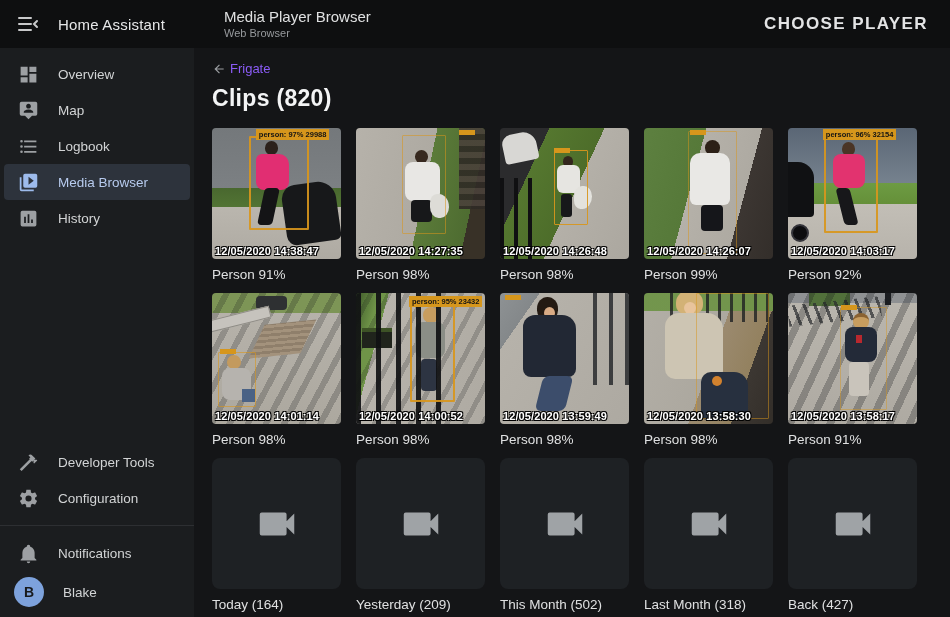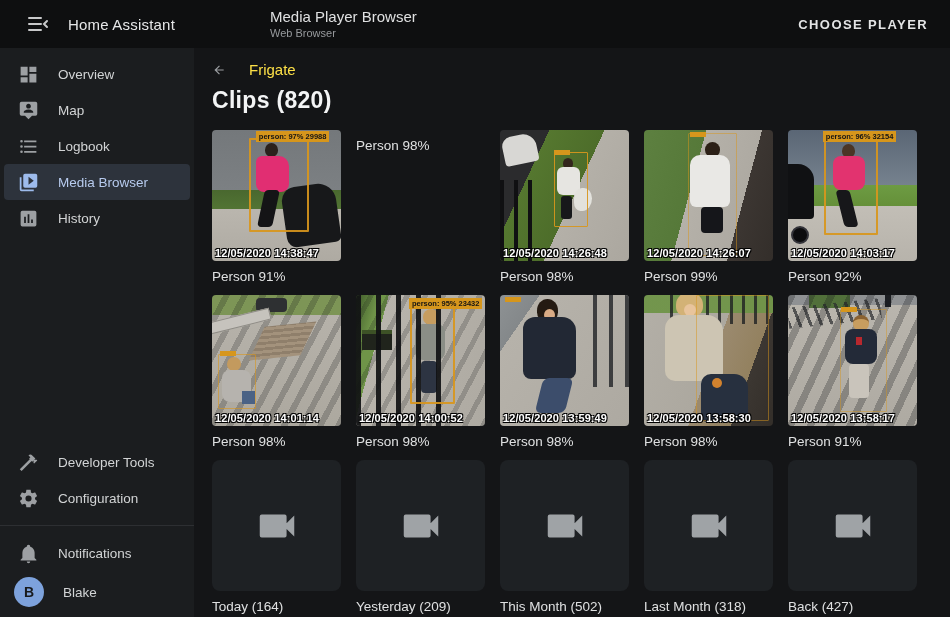--- a/index.html
+++ b/index.html
@@ -9,28 +9,28 @@
     background: #141517;
     color: #e1e2e3;
     position: relative;
   }
 
   
   .topbar {
     position: absolute; top: 0; left: 0; right: 0; height: 48px;
     background: #0e0f10; display: flex; align-items: center; z-index: 20;
   }
-  .topbar-left { width: 194px; flex: none; display: flex; align-items: center; padding-left: 25px; }
+  .topbar-left { width: 194px; flex: none; display: flex; align-items: center; padding-left: 15px; }
   .menu-btn { width: 26px; height: 26px; display: flex; align-items: center; justify-content: center; cursor: pointer; }
   .app-title { margin-left: 17px; font-size: 15px; color: #e6e7e8; letter-spacing: .2px; }
-  .topbar-main { margin-left: 76px; flex: 1; line-height: 1.15; }
+  .topbar-main { margin-left: 30px; flex: 1; line-height: 1.15; }
   .page-heading { font-size: 15px; color: #dfe0e1; }
   .page-subheading { font-size: 11px; color: #979a9d; margin-top: 2px; }
   .choose-player {
-    margin-right: 16px; font-size: 13px; font-weight: 700; letter-spacing: 1.4px;
+    margin-right: 16px; font-size: 17px; font-weight: 700; letter-spacing: 1.4px;
     color: #e3e4e5; cursor: pointer; padding: 8px 6px;
   }
 
   
   .sidebar {
     position: absolute; top: 48px; left: 0; bottom: 0; width: 194px;
     background: #1b1d1f; display: flex; flex-direction: column; z-index: 10;
     padding-top: 8px;
   }
   .nav-item {
@@ -50,21 +50,21 @@
     color: #181a1c; font-size: 14px; font-weight: 700;
     display: flex; align-items: center; justify-content: center; flex: none; margin-left: -4px;
   }
   .user-item .nav-label { }
 
   
   .content {
     position: absolute; top: 48px; left: 194px; right: 0; bottom: 0;
     background: #141517; padding: 13px 18px 0;
   }
-  .back-row { display: flex; align-items: center; gap: 23px; color: #fde047; font-size: 15px; cursor: pointer; width: fit-content; }
+  .back-row { display: flex; align-items: center; gap: 4px; color: #8b5cf6; font-size: 13px; cursor: pointer; width: fit-content; }
   .back-row svg { width: 14px; height: 14px; fill: #9b9ea1; }
   .clips-title { margin-top: 9px; font-size: 23px; font-weight: 700; color: #f3f4f5; letter-spacing: .3px; }
 
   .grid {
     margin-top: 16px; display: grid;
     grid-template-columns: repeat(5, 129px);
     column-gap: 15px; row-gap: 8px;
   }
   .tile { width: 129px; cursor: pointer; }
   .thumb { position: relative; width: 129px; height: 131px; border-radius: 4px; overflow: hidden; }
@@ -298,20 +298,30 @@
         <div class="torso"></div>
         <div class="legs"></div>
         <div class="bbox"></div>
         <span class="btag">person: 97% 29988</span>
         <span class="ts">12/05/2020 14:38:47</span>
       </div>
       <div class="tile-label">Person 91%</div>
     </div>
 
     <div class="tile">
+      <div class="thumb s2">
+        <div class="rail"></div>
+        <div class="head"></div>
+        <div class="torso"></div>
+        <div class="legs"></div>
+        <div class="bag"></div>
+        <div class="bbox"></div>
+        <span class="btag sm"></span>
+        <span class="ts">12/05/2020 14:27:35</span>
+      </div>
       <div class="tile-label">Person 98%</div>
     </div>
 
     <div class="tile">
       <div class="thumb s3">
         <div class="car"></div>
         <div class="bars"></div>
         <div class="head"></div>
         <div class="torso"></div>
         <div class="legs"></div>

